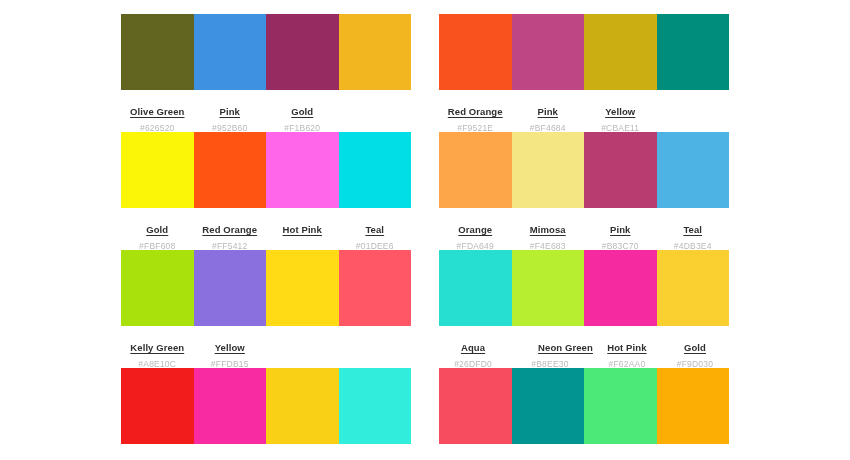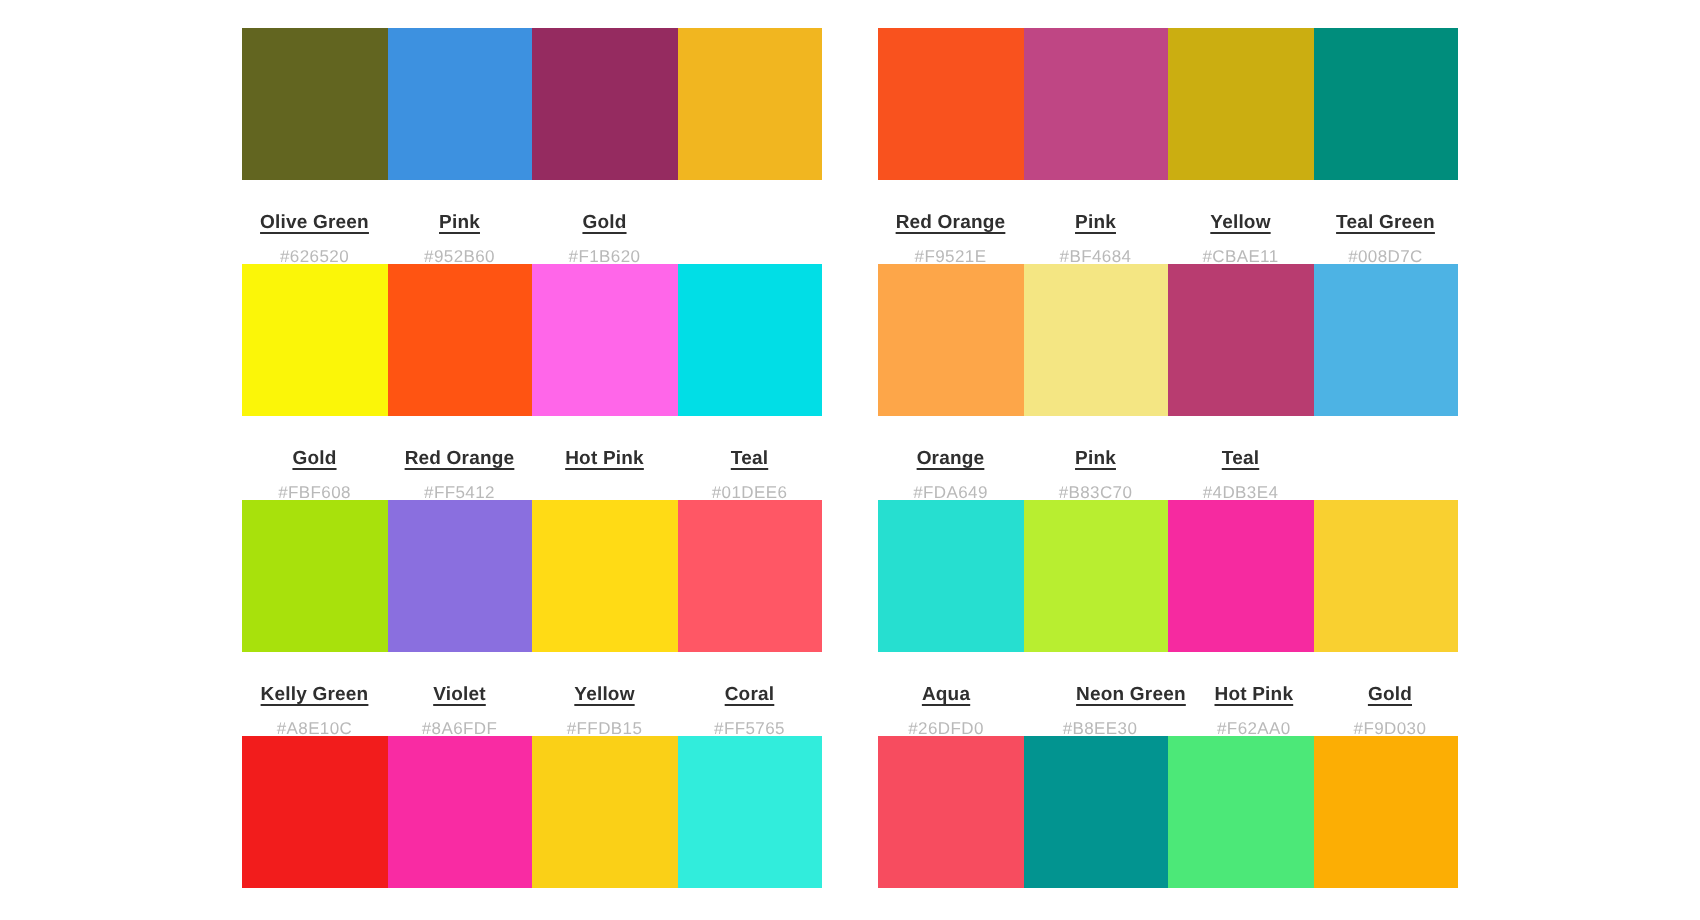--- a/index.html
+++ b/index.html
@@ -106,21 +106,20 @@
         <div class="swatch-strip">
           <div class="swatch" style="background: rgb(249, 82, 30);"></div>
           <div class="swatch" style="background: rgb(191, 70, 132);"></div>
           <div class="swatch" style="background: rgb(203, 174, 17);"></div>
           <div class="swatch" style="background: rgb(0, 141, 124);"></div>
         </div>
         <div class="label-strip">
           <div class="label-cell"><a class="color-name" href="#" style="color: rgb(47, 47, 47);">Red Orange</a><span class="color-hex" style="color: rgb(185, 185, 185);">#F9521E</span></div>
           <div class="label-cell"><a class="color-name" href="#" style="color: rgb(47, 47, 47);">Pink</a><span class="color-hex" style="color: rgb(185, 185, 185);">#BF4684</span></div>
           <div class="label-cell"><a class="color-name" href="#" style="color: rgb(47, 47, 47);">Yellow</a><span class="color-hex" style="color: rgb(185, 185, 185);">#CBAE11</span></div>
-          <div class="label-cell"><a class="color-name" href="#" style="color: rgb(47, 47, 47);">Teal Green</a><span class="color-hex" style="color: rgb(185, 185, 185);">#008D7C</span></div>
         </div>
       </div>
       <div class="palette-card">
         <div class="swatch-strip">
           <div class="swatch" style="background: rgb(251, 246, 8);"></div>
           <div class="swatch" style="background: rgb(255, 84, 18);"></div>
           <div class="swatch" style="background: rgb(255, 102, 233);"></div>
           <div class="swatch" style="background: rgb(1, 222, 230);"></div>
         </div>
         <div class="label-strip">
@@ -132,36 +131,35 @@
       </div>
       <div class="palette-card">
         <div class="swatch-strip">
           <div class="swatch" style="background: rgb(253, 166, 73);"></div>
           <div class="swatch" style="background: rgb(244, 230, 131);"></div>
           <div class="swatch" style="background: rgb(184, 60, 112);"></div>
           <div class="swatch" style="background: rgb(77, 179, 228);"></div>
         </div>
         <div class="label-strip">
           <div class="label-cell"><a class="color-name" href="#" style="color: rgb(47, 47, 47); text-align: center;">Orange</a><span class="color-hex" style="color: rgb(185, 185, 185);">#FDA649</span></div>
+          <div class="label-cell"><a class="color-name" href="#" style="color: rgb(47, 47, 47);">Mimosa</a><span class="color-hex" style="color: rgb(185, 185, 185);">#F4E683</span></div>
           <div class="label-cell"><a class="color-name" href="#" style="color: rgb(47, 47, 47);">Pink</a><span class="color-hex" style="color: rgb(185, 185, 185);">#B83C70</span></div>
           <div class="label-cell"><a class="color-name" href="#" style="color: rgb(47, 47, 47);">Teal</a><span class="color-hex" style="color: rgb(185, 185, 185);">#4DB3E4</span></div>
         </div>
       </div>
       <div class="palette-card">
         <div class="swatch-strip">
           <div class="swatch" style="background: rgb(168, 225, 12);"></div>
           <div class="swatch" style="background: rgb(138, 111, 223);"></div>
           <div class="swatch" style="background: rgb(255, 219, 21);"></div>
           <div class="swatch" style="background: rgb(255, 87, 101);"></div>
         </div>
         <div class="label-strip">
           <div class="label-cell"><a class="color-name" href="#" style="color: rgb(47, 47, 47);">Kelly Green</a><span class="color-hex" style="color: rgb(185, 185, 185);">#A8E10C</span></div>
-          <div class="label-cell"><a class="color-name" href="#" style="color: rgb(47, 47, 47);">Violet</a><span class="color-hex" style="color: rgb(185, 185, 185);">#8A6FDF</span></div>
           <div class="label-cell"><a class="color-name" href="#" style="color: rgb(47, 47, 47);">Yellow</a><span class="color-hex" style="color: rgb(185, 185, 185);">#FFDB15</span></div>
-          <div class="label-cell"><a class="color-name" href="#" style="color: rgb(47, 47, 47);">Coral</a><span class="color-hex" style="color: rgb(185, 185, 185);">#FF5765</span></div>
         </div>
       </div>
       <div class="palette-card">
         <div class="swatch-strip">
           <div class="swatch" style="background: rgb(38, 223, 208);"></div>
           <div class="swatch" style="background: rgb(184, 238, 48);"></div>
           <div class="swatch" style="background: rgb(246, 42, 160);"></div>
           <div class="swatch" style="background: rgb(249, 208, 48);"></div>
         </div>
         <div class="label-strip">

